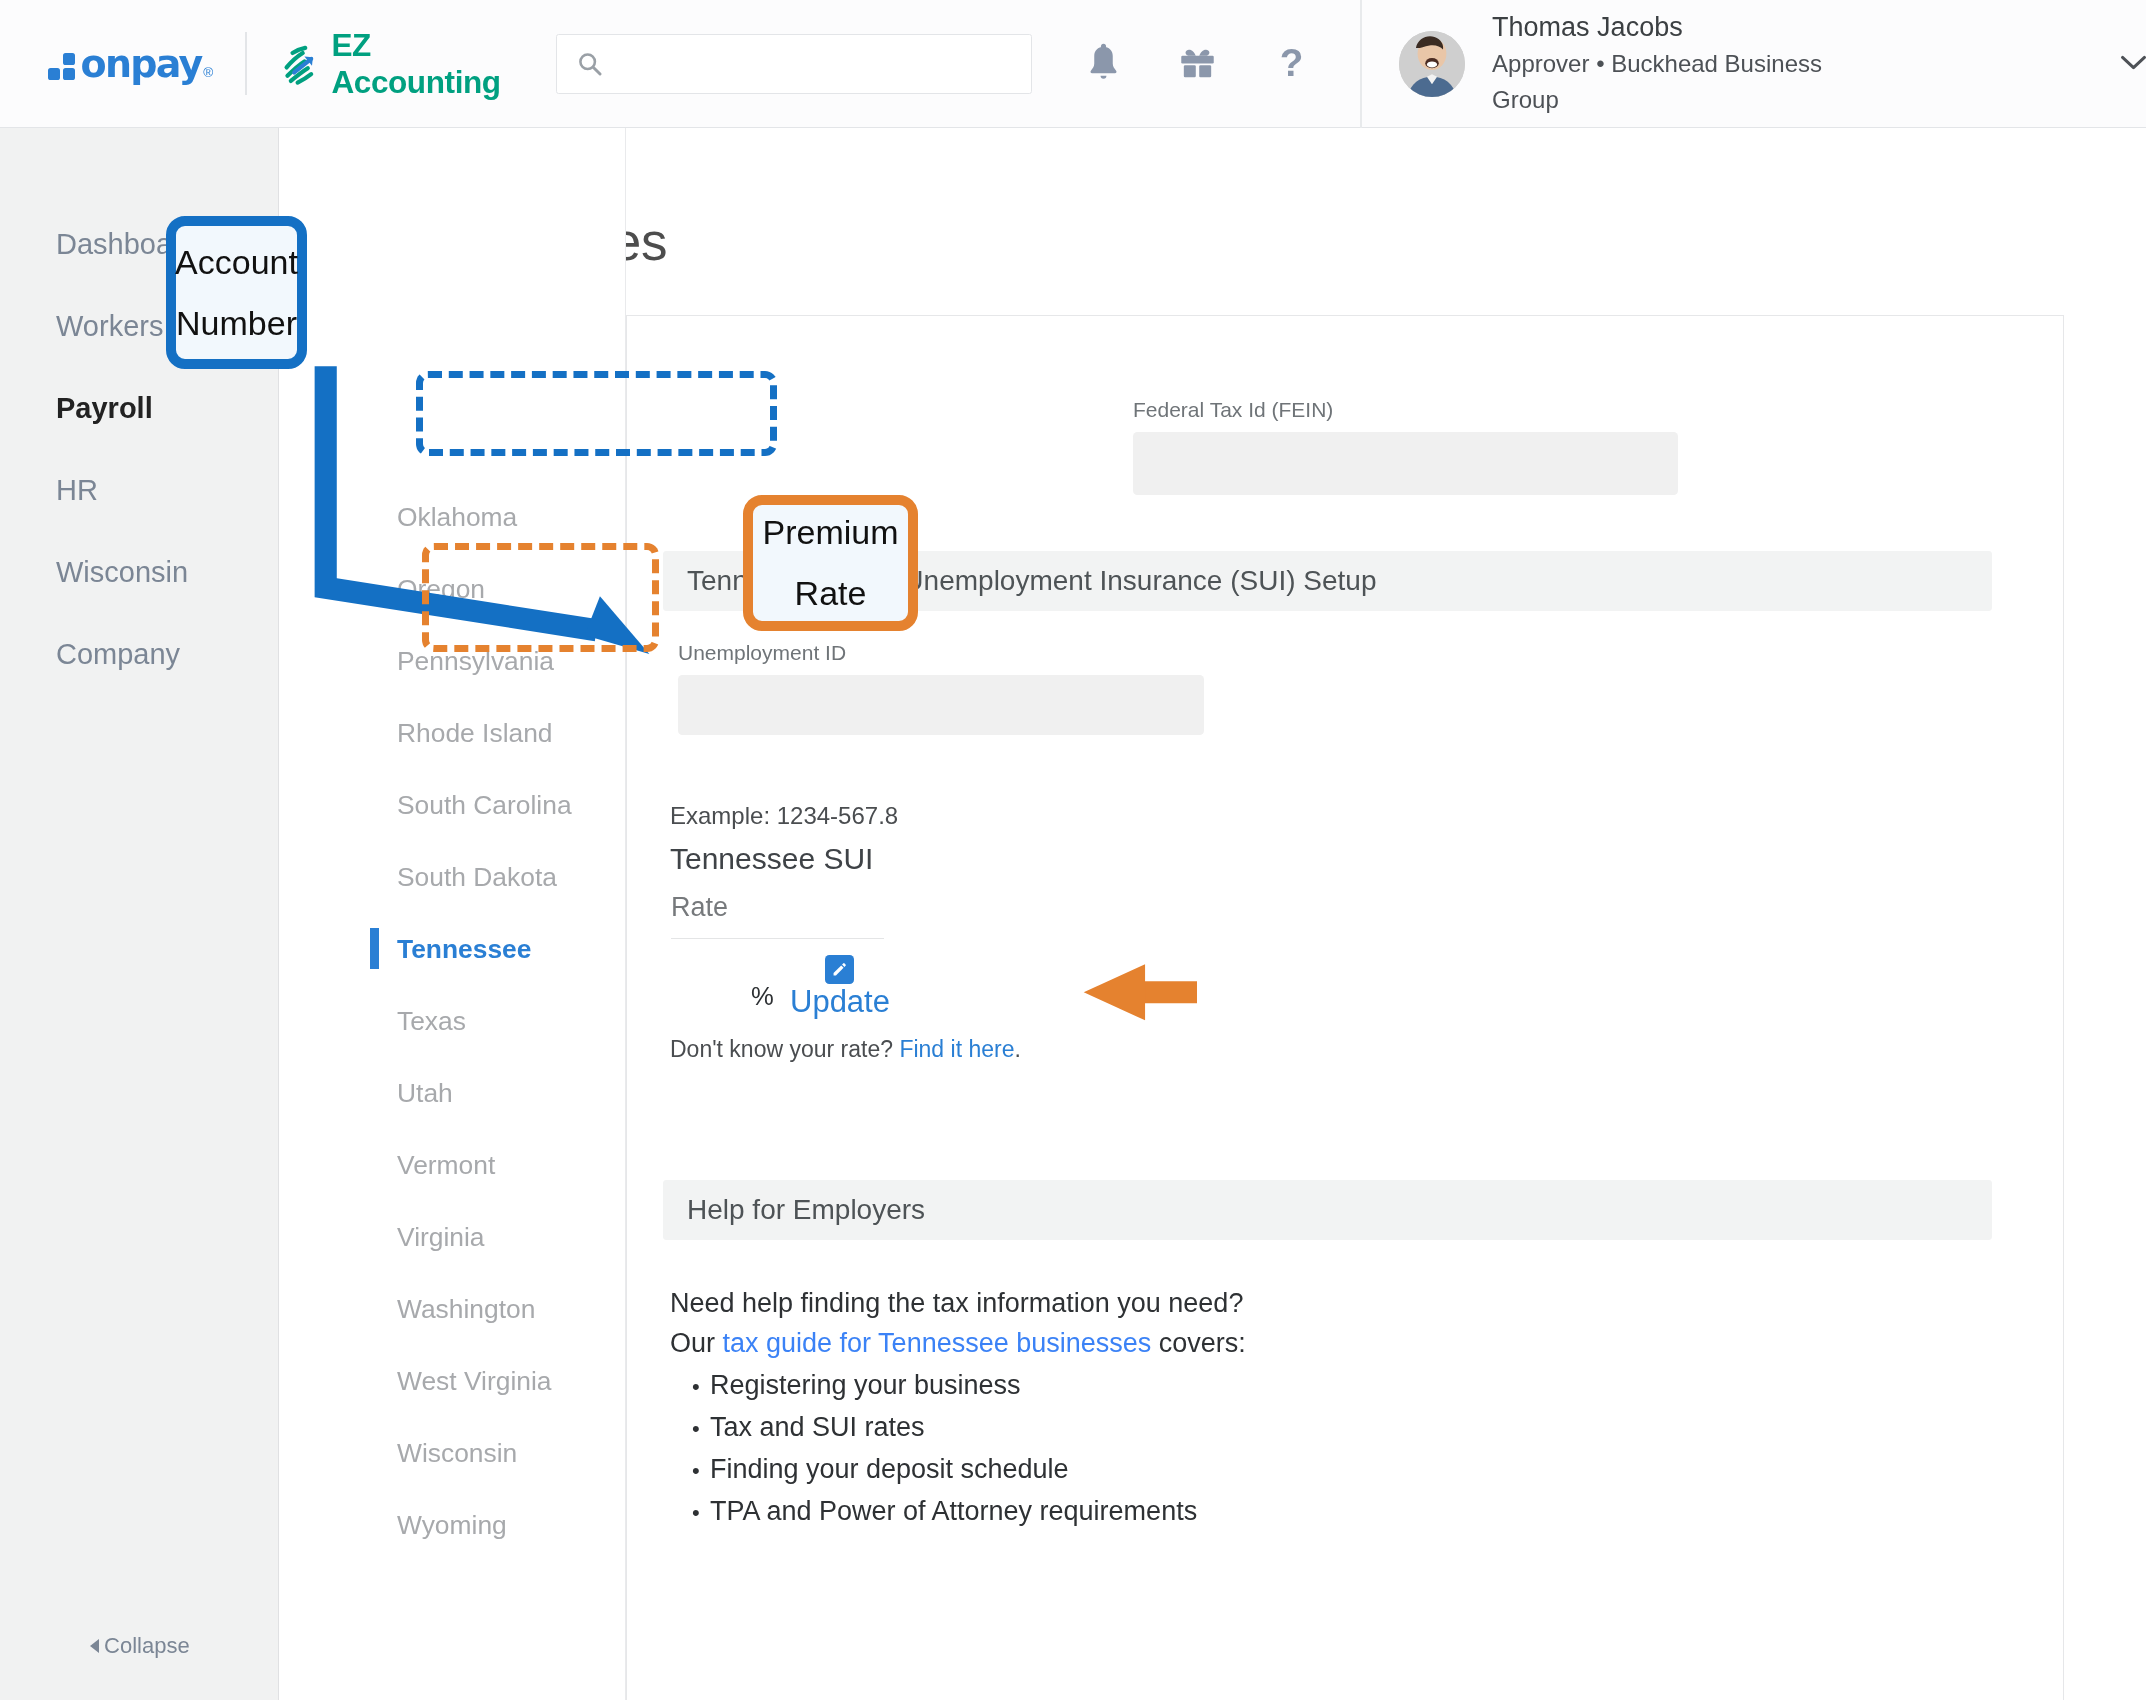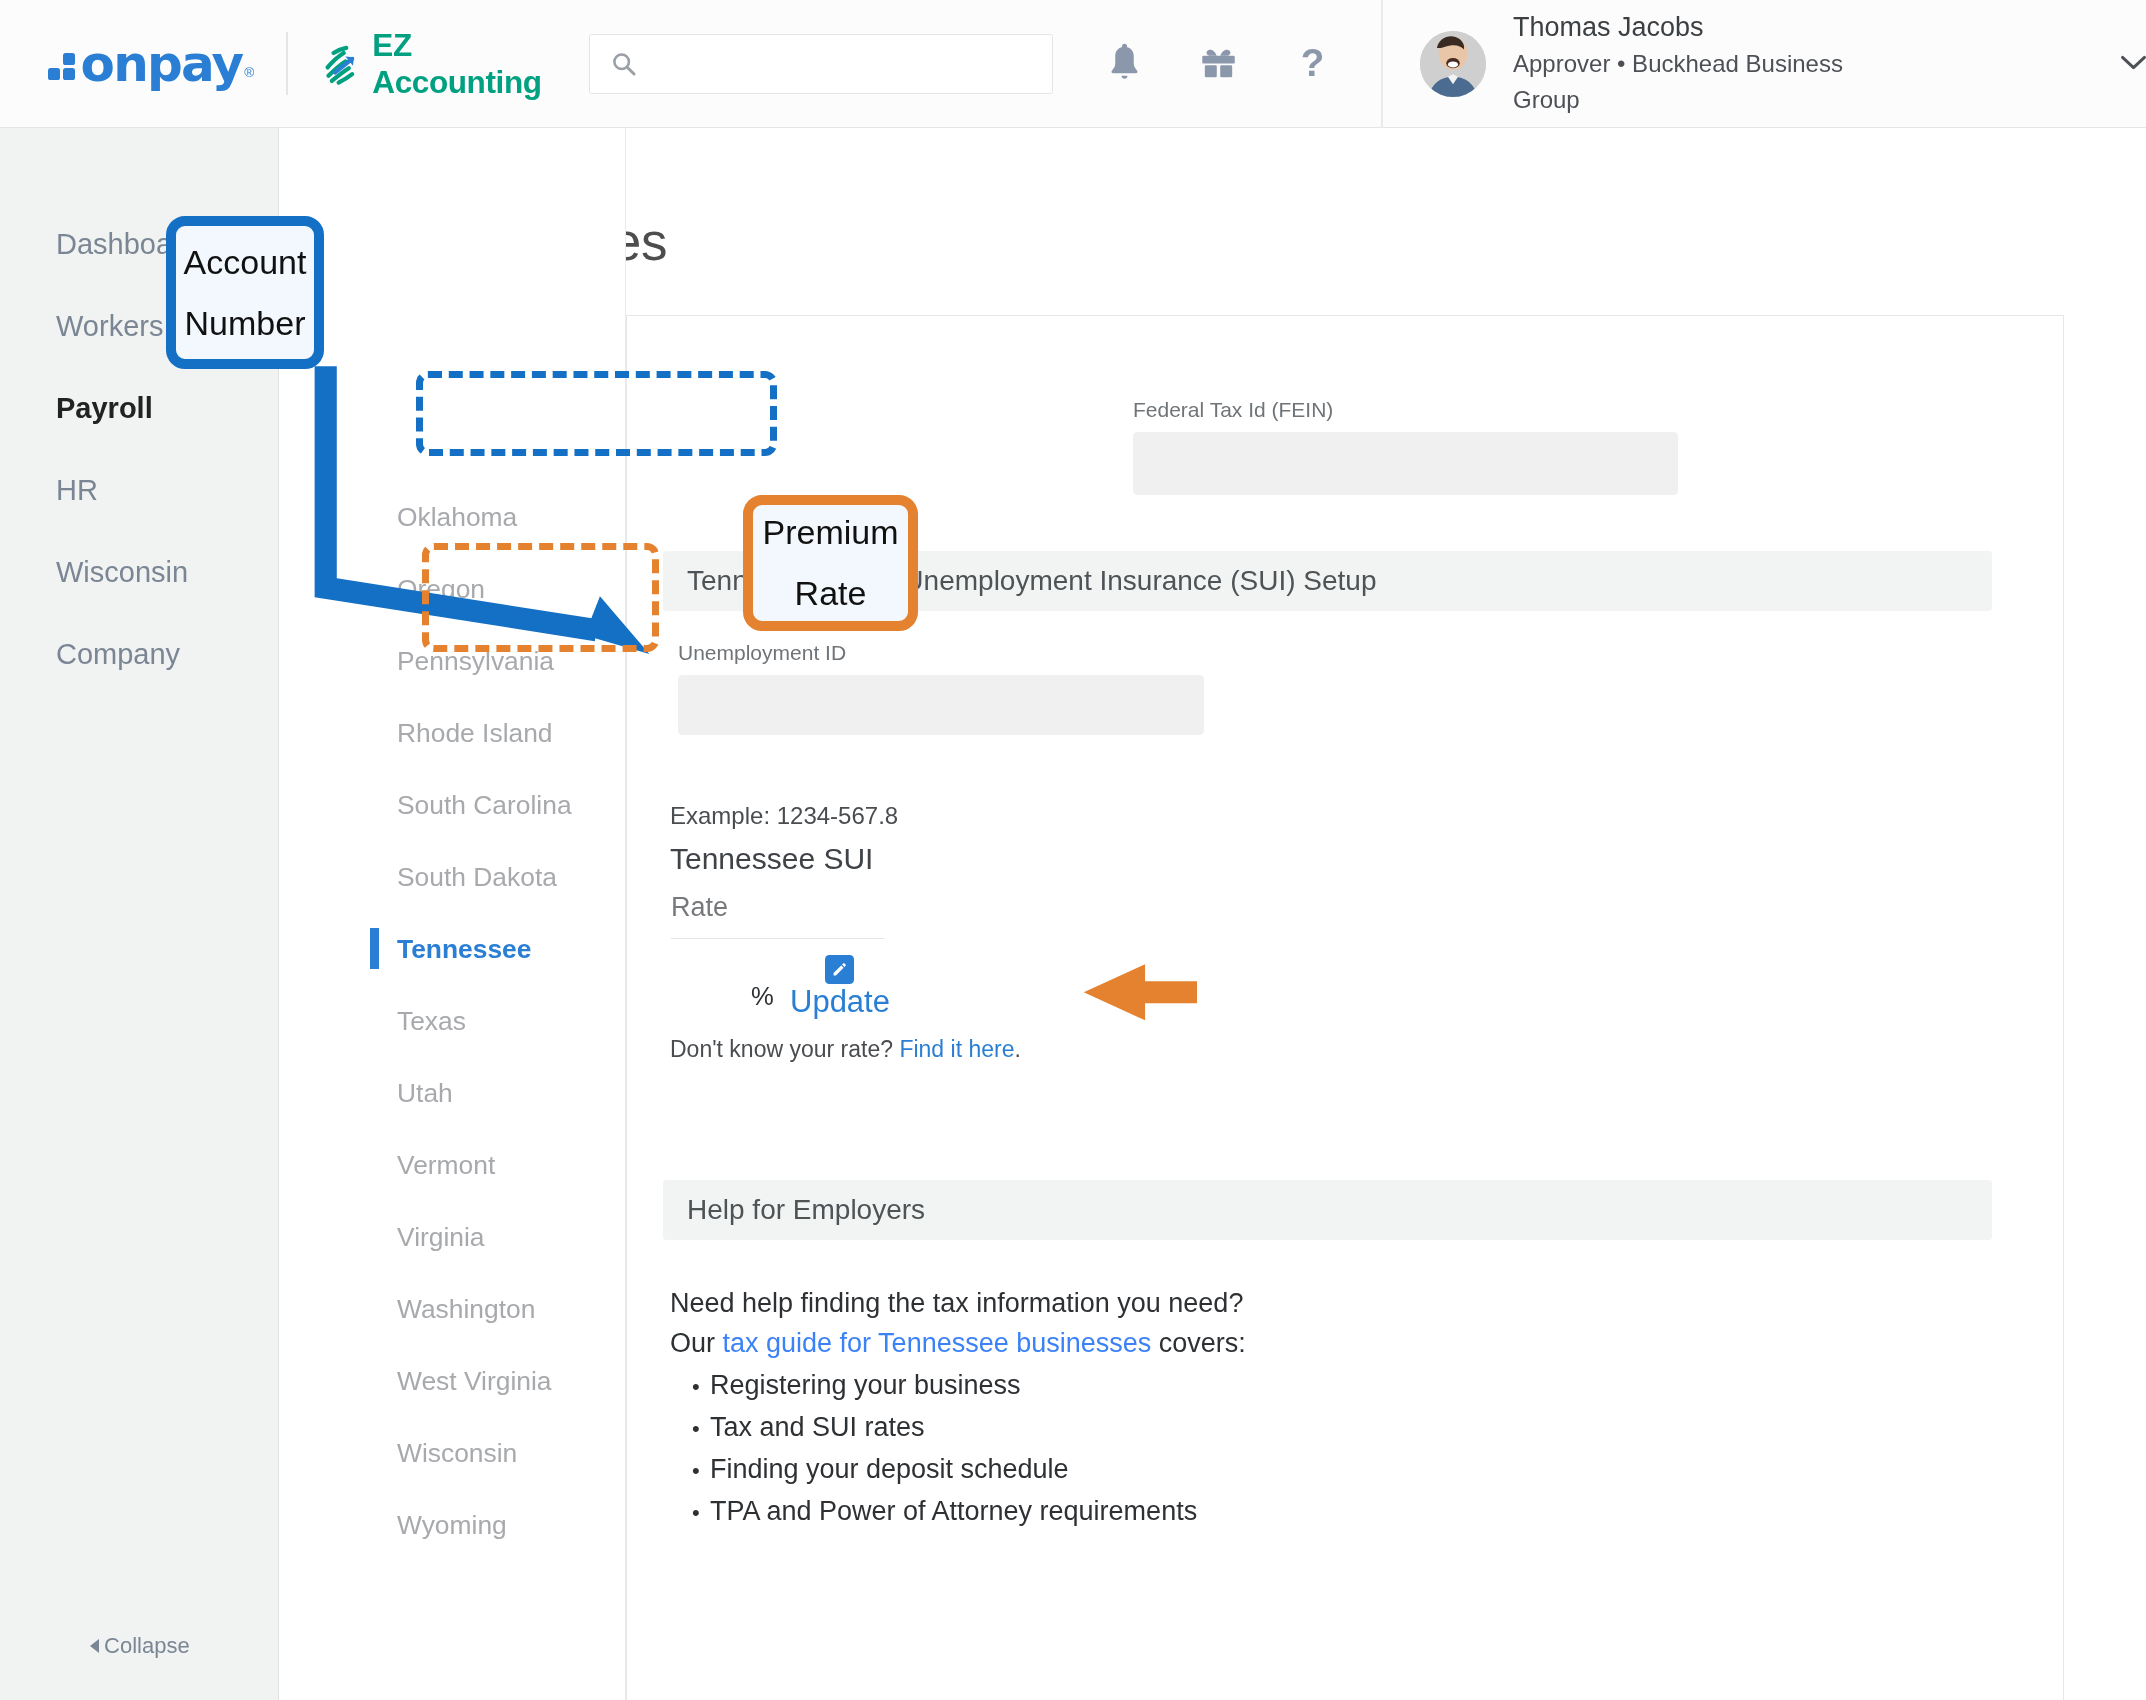--- a/index.html
+++ b/index.html
@@ -16,21 +16,21 @@
     position: absolute; left:0; top:0; width:2147px; height:128px;
     background:#fcfcfd;
     border-bottom:1.7px solid #e3e5e8;
     display:flex; align-items:center;
   }
   .brand-onpay { margin-left:48px; display:flex; align-items:flex-end; }
   .onpay-dots { display:grid; grid-template-columns: 12px 12px; grid-template-rows: 12px 12px;
                 gap:3.4px; margin-right:5.1px; margin-bottom:5.1px; }
   .onpay-dots i { display:block; background:#2a7fd4; border-radius:2.6px; }
   .onpay-dots i.hidden { background:transparent; }
-  .onpay-word { font-size:50px; font-weight:700; color:#2a7fd4; letter-spacing:-1.7px;
+  .onpay-word { font-size:38px; font-weight:700; color:#2a7fd4; letter-spacing:-1.7px;
                 line-height:44px; font-family:"DejaVu Sans", sans-serif; }
   .onpay-reg { font-size:13.6px; color:#2a7fd4; margin-left:1.7px; margin-bottom:5.1px; }
 
   .topdiv { width:1.7px; height:63px; background:#e3e5e8; margin-left:32px; margin-right:32px; }
 
   .brand-ez { display:flex; align-items:center; }
   .ez-mark { width:44px; height:44px; margin-right:8.5px; }
   .ez-word { font-size:31.5px; font-weight:700; color:#00a080; letter-spacing:-0.4px; }
 
   .searchbox {
@@ -137,21 +137,21 @@
   .helpbody a { color:#3b82f6; text-decoration:none;text-align:right; }
   .helpbody ul { list-style:none; margin-left:22px; margin-top:1.7px; }
   .helpbody li::before { content:"\2022"; margin-right:10.2px; font-size:22px; }
 
   
   .callout {
     position:absolute; background:#f2f8fd; border-radius:19px;
     display:flex; align-items:center; justify-content:center; text-align:center;
     font-size:34px; color:#111; line-height:61px; z-index:40;
   }
-  .callout.blue { left:166px; top:216px; width:158px; height:153px;
+  .callout.blue { left:166px; top:216px; width:141px; height:153px;
                   border:10.2px solid #1470c4; }
   .callout.orange { left:743px; top:495px; width:175px; height:136px;
                     border:10.2px solid #e5822f; }
 
   .anno-svg { position:absolute; left:0; top:0; width:2147px; height:1700px;
               pointer-events:none; z-index:30; }
   .dashbox { position:absolute; z-index:35; border-radius:12px; }
   .dashbox.blue { left:416px; top:371px; width:361px; height:85px;
     border:7.7px dashed #1470c4; }
   .dashbox.orange { left:422px; top:543px; width:237px; height:109px;

